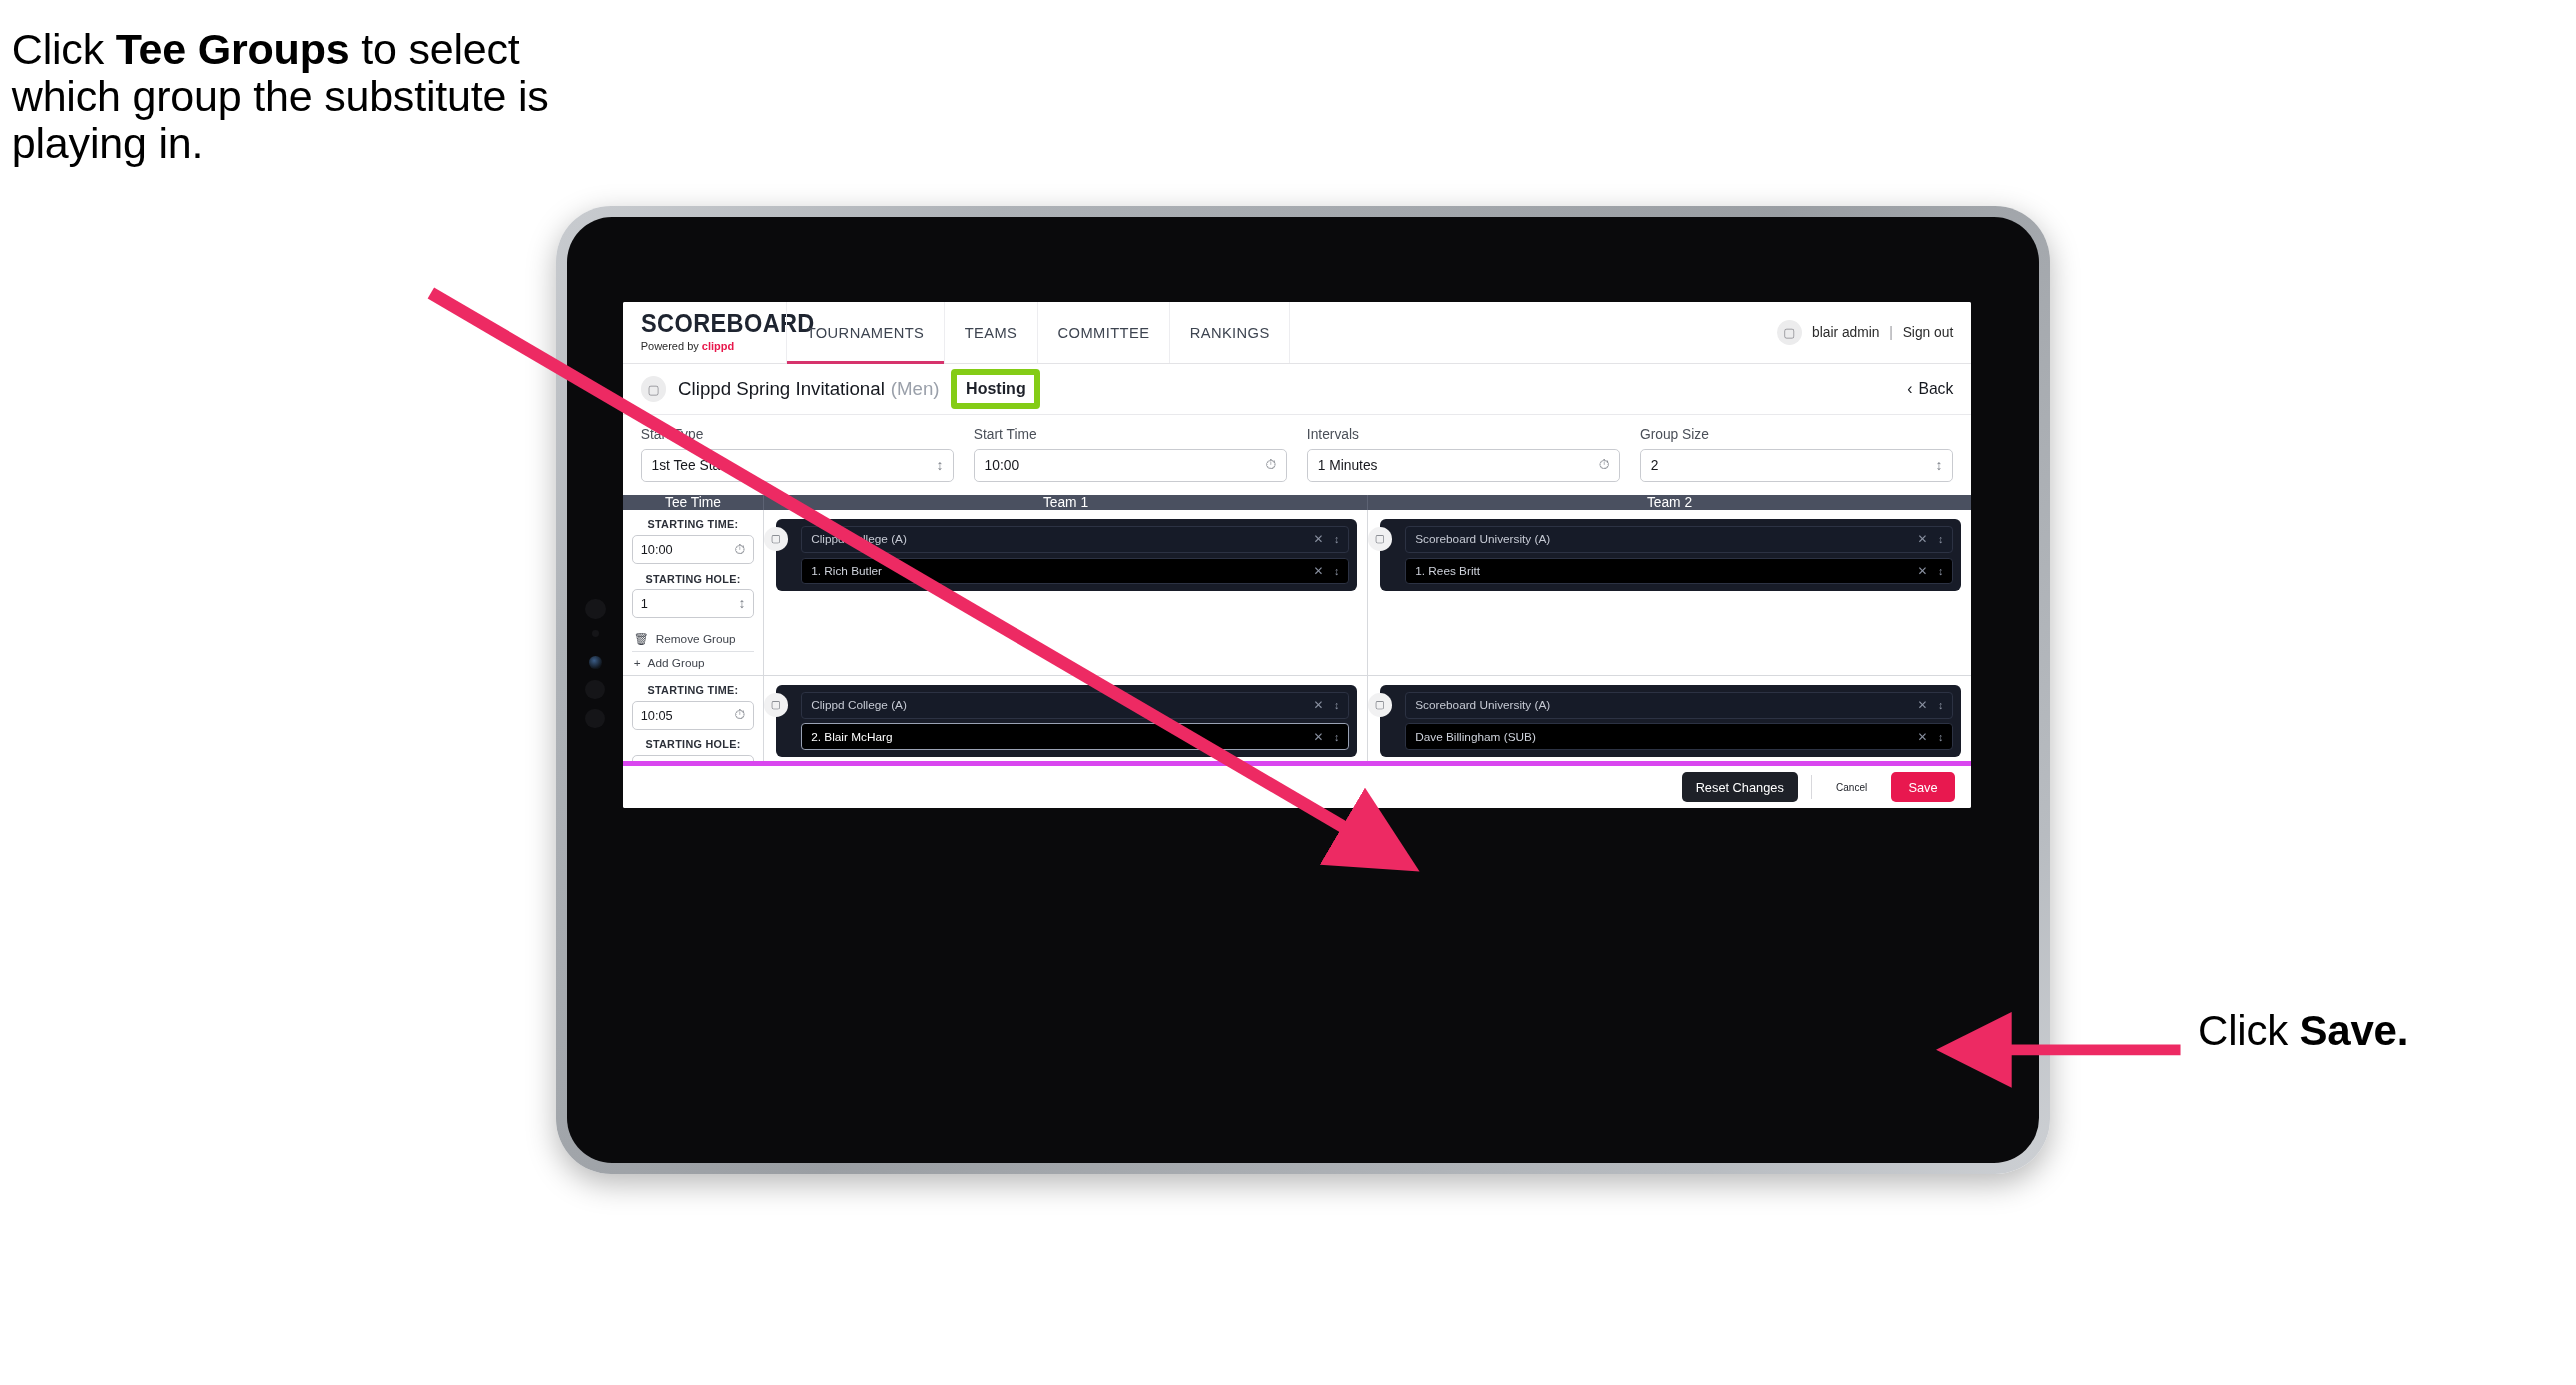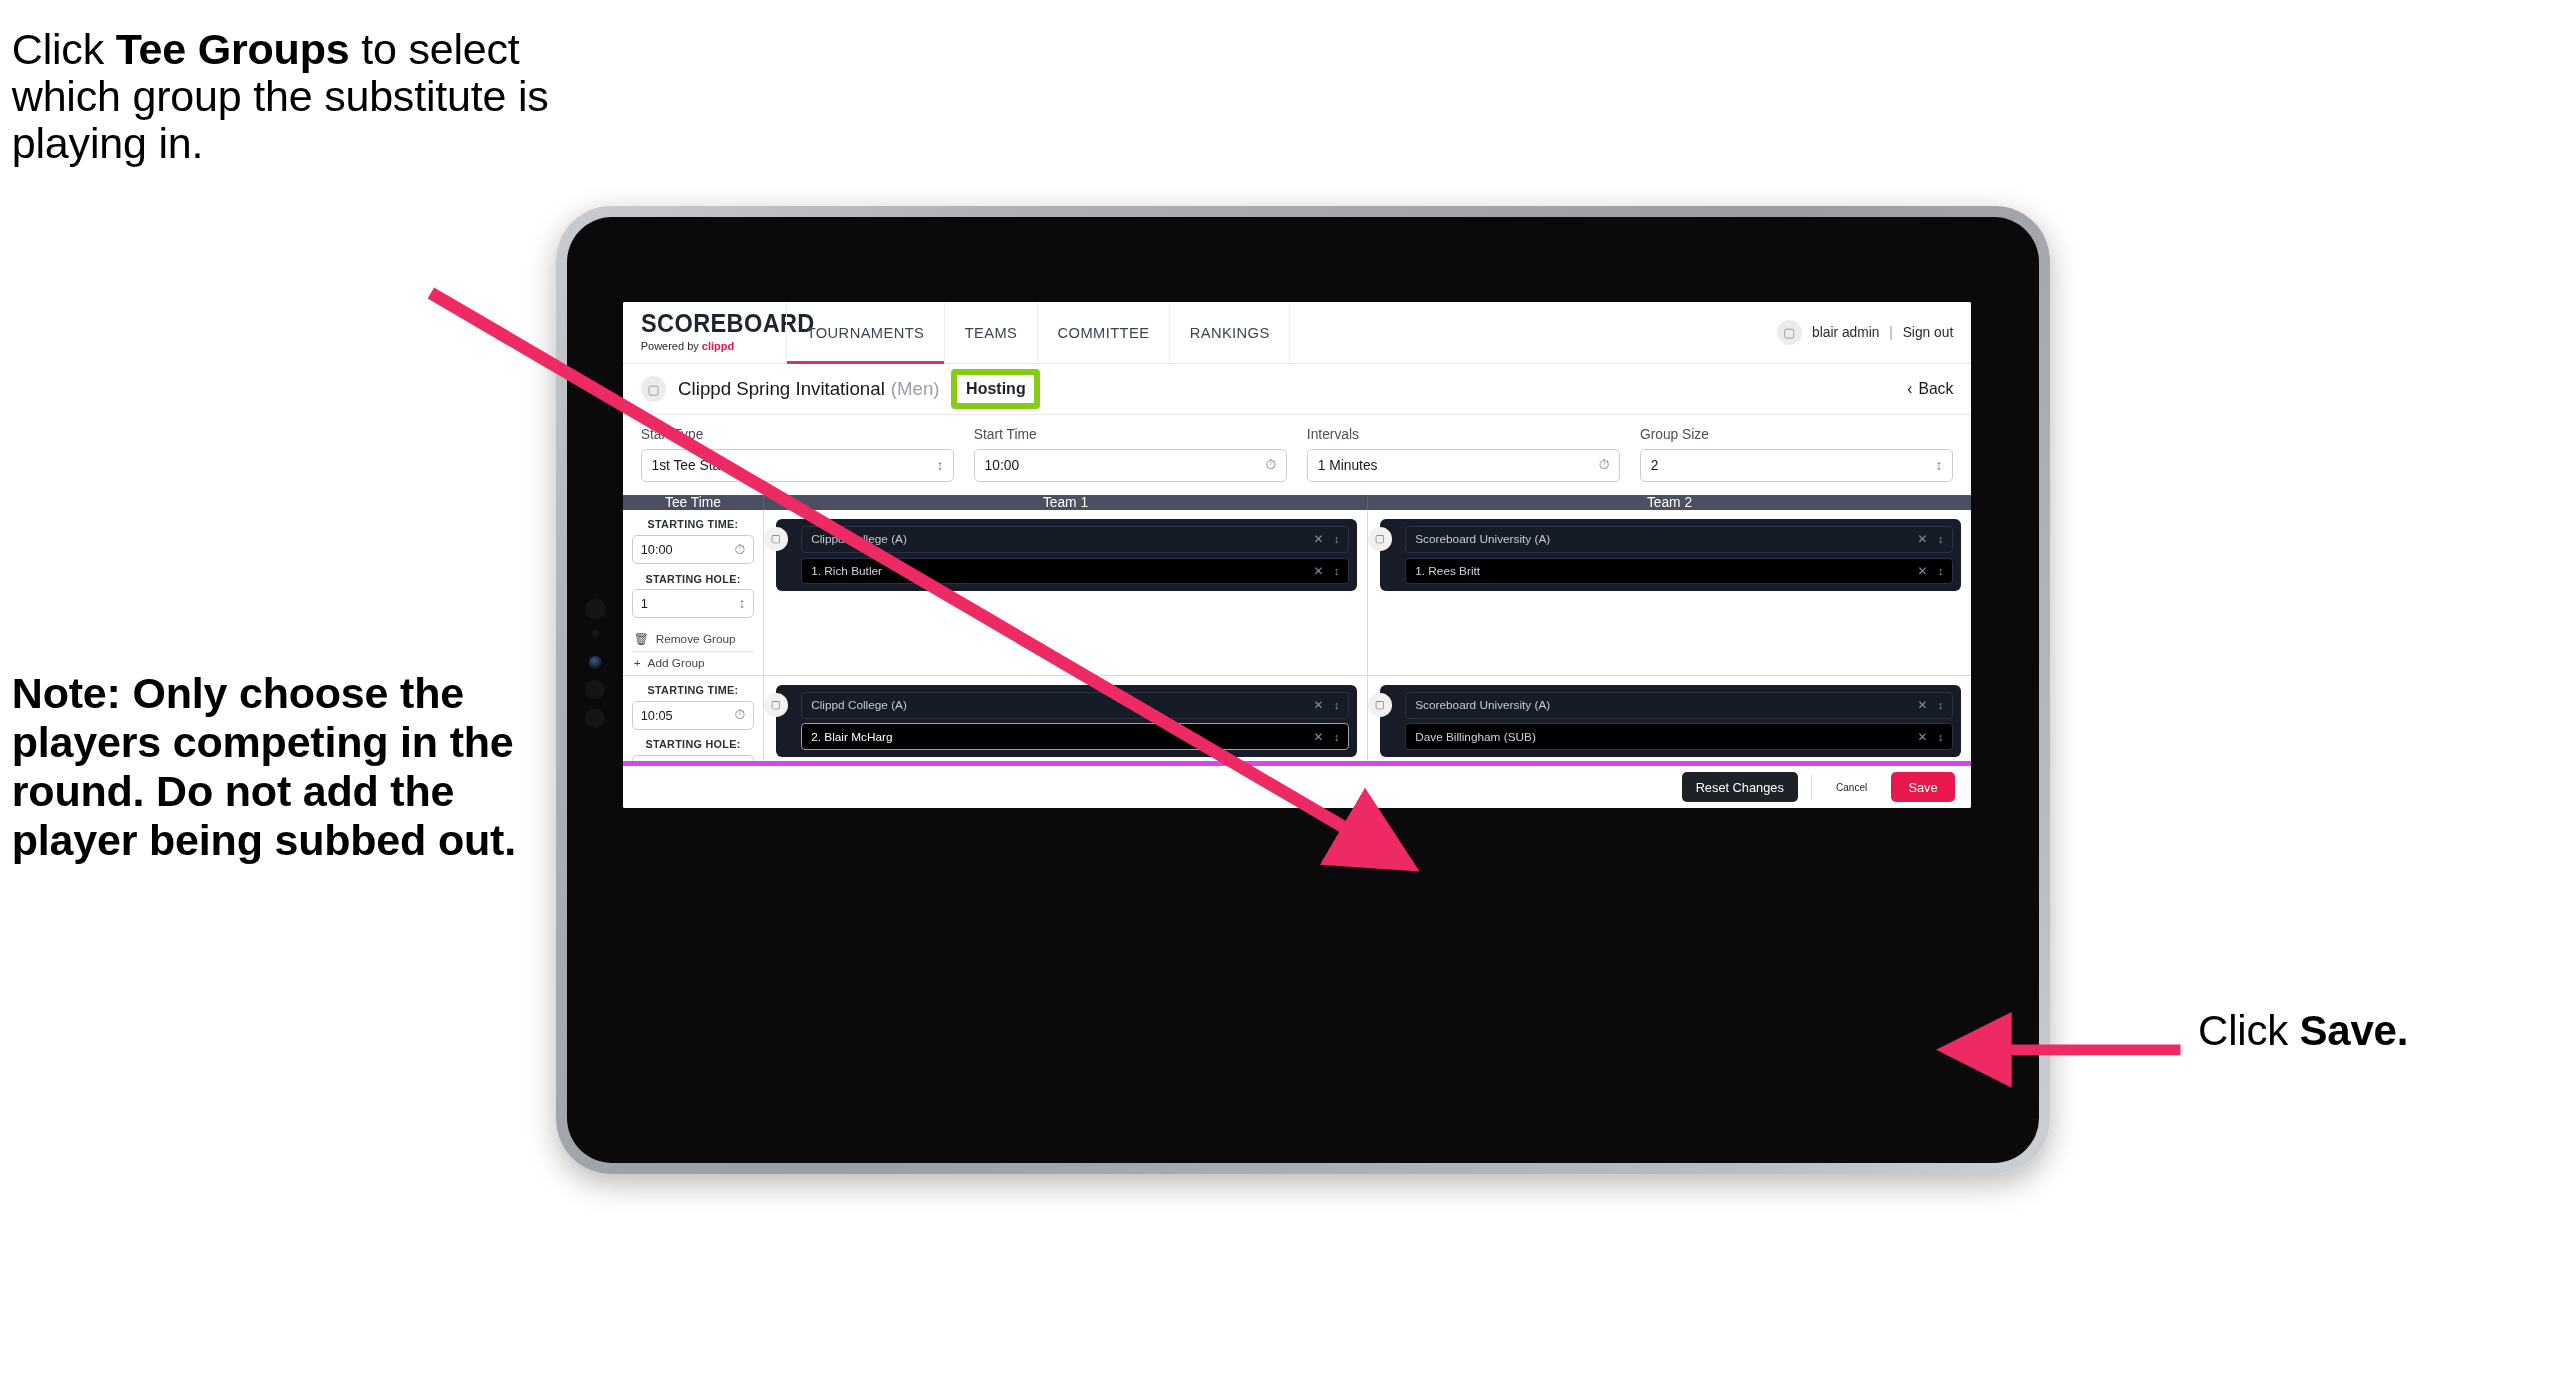--- a/index.html
+++ b/index.html
@@ -165,23 +165,20 @@
 </style>
 </head>
 <body>
 
 <div id="stage">
 
   <div class="annot" id="annot-top">
     <span>Click </span><b>Tee Groups</b><span> to select which group the substitute is playing in.</span>
   </div>
 
-  <div class="annot" id="annot-note">
-    <span>Note: Only choose the players competing in the round. Do not add the player being subbed out.</span>
-  </div>
 
   <div class="annot" id="annot-save">
     <span>Click </span><b>Save.</b>
   </div>
 
   <div id="tablet">
     <div id="tablet-bezel">
       <div class="cam-dot" id="cam1"></div>
       <div class="cam-dot" id="cam2"></div>
       <div class="cam-dot" id="cam3"></div>

